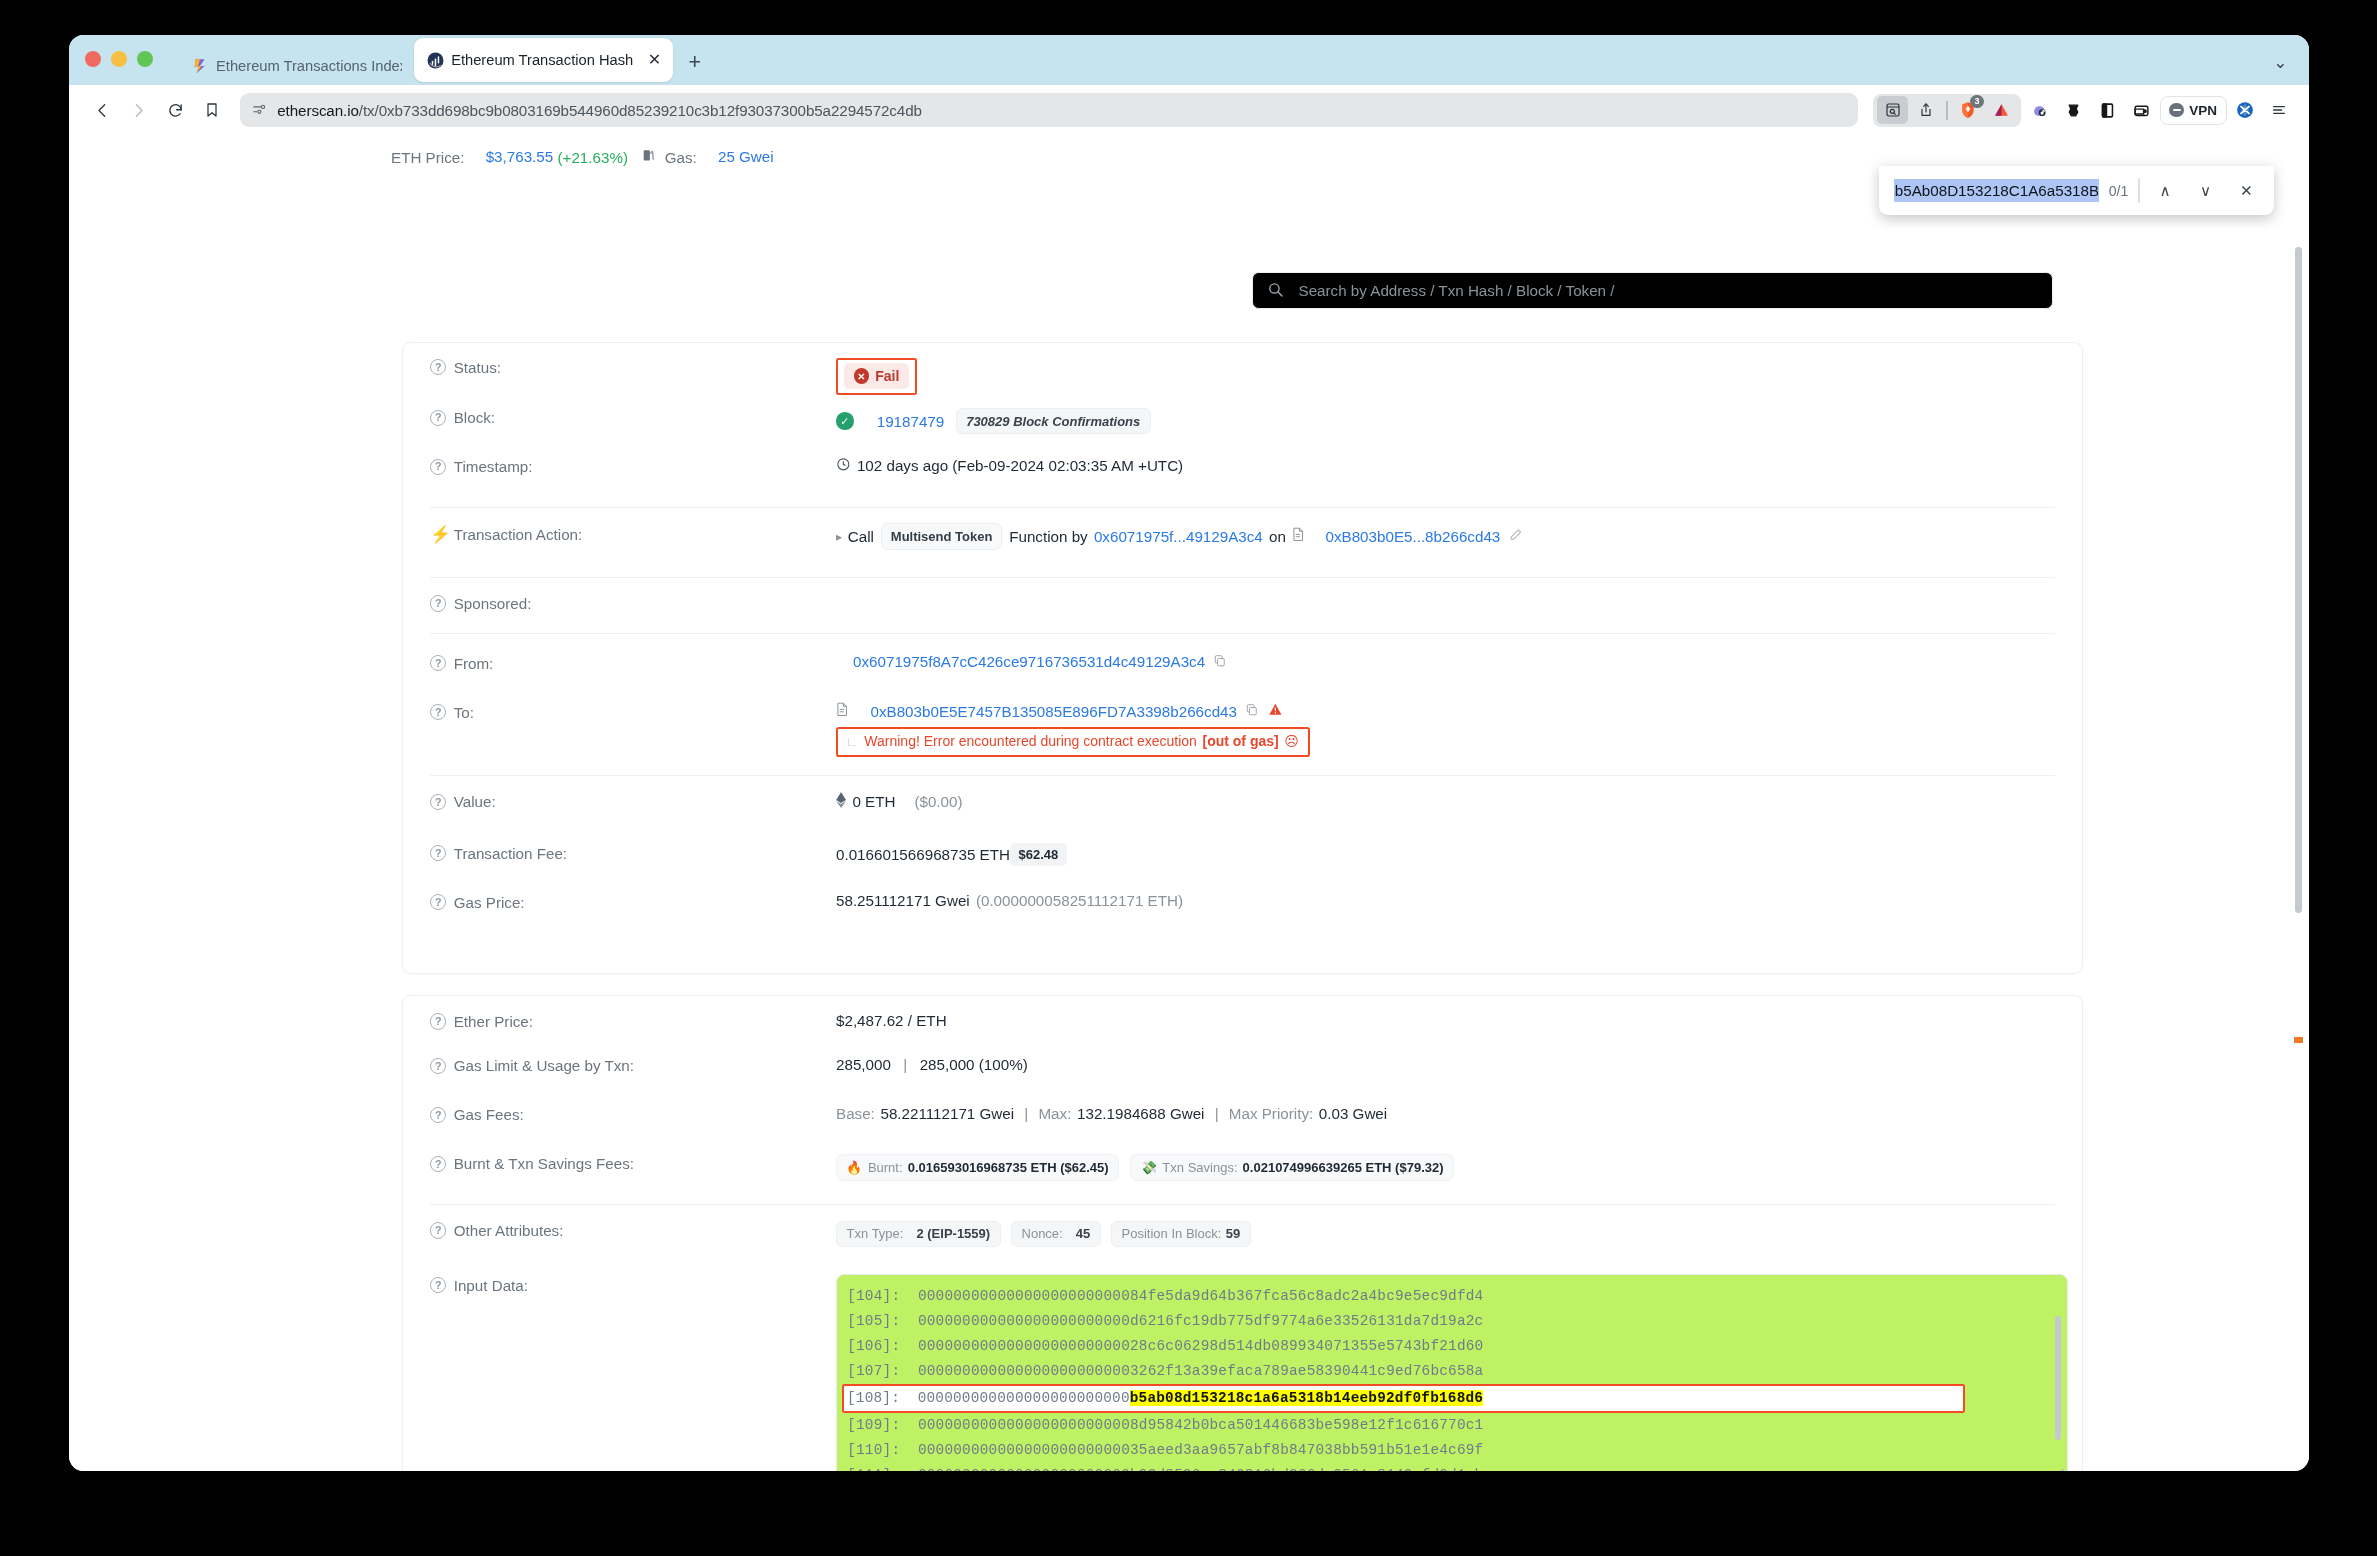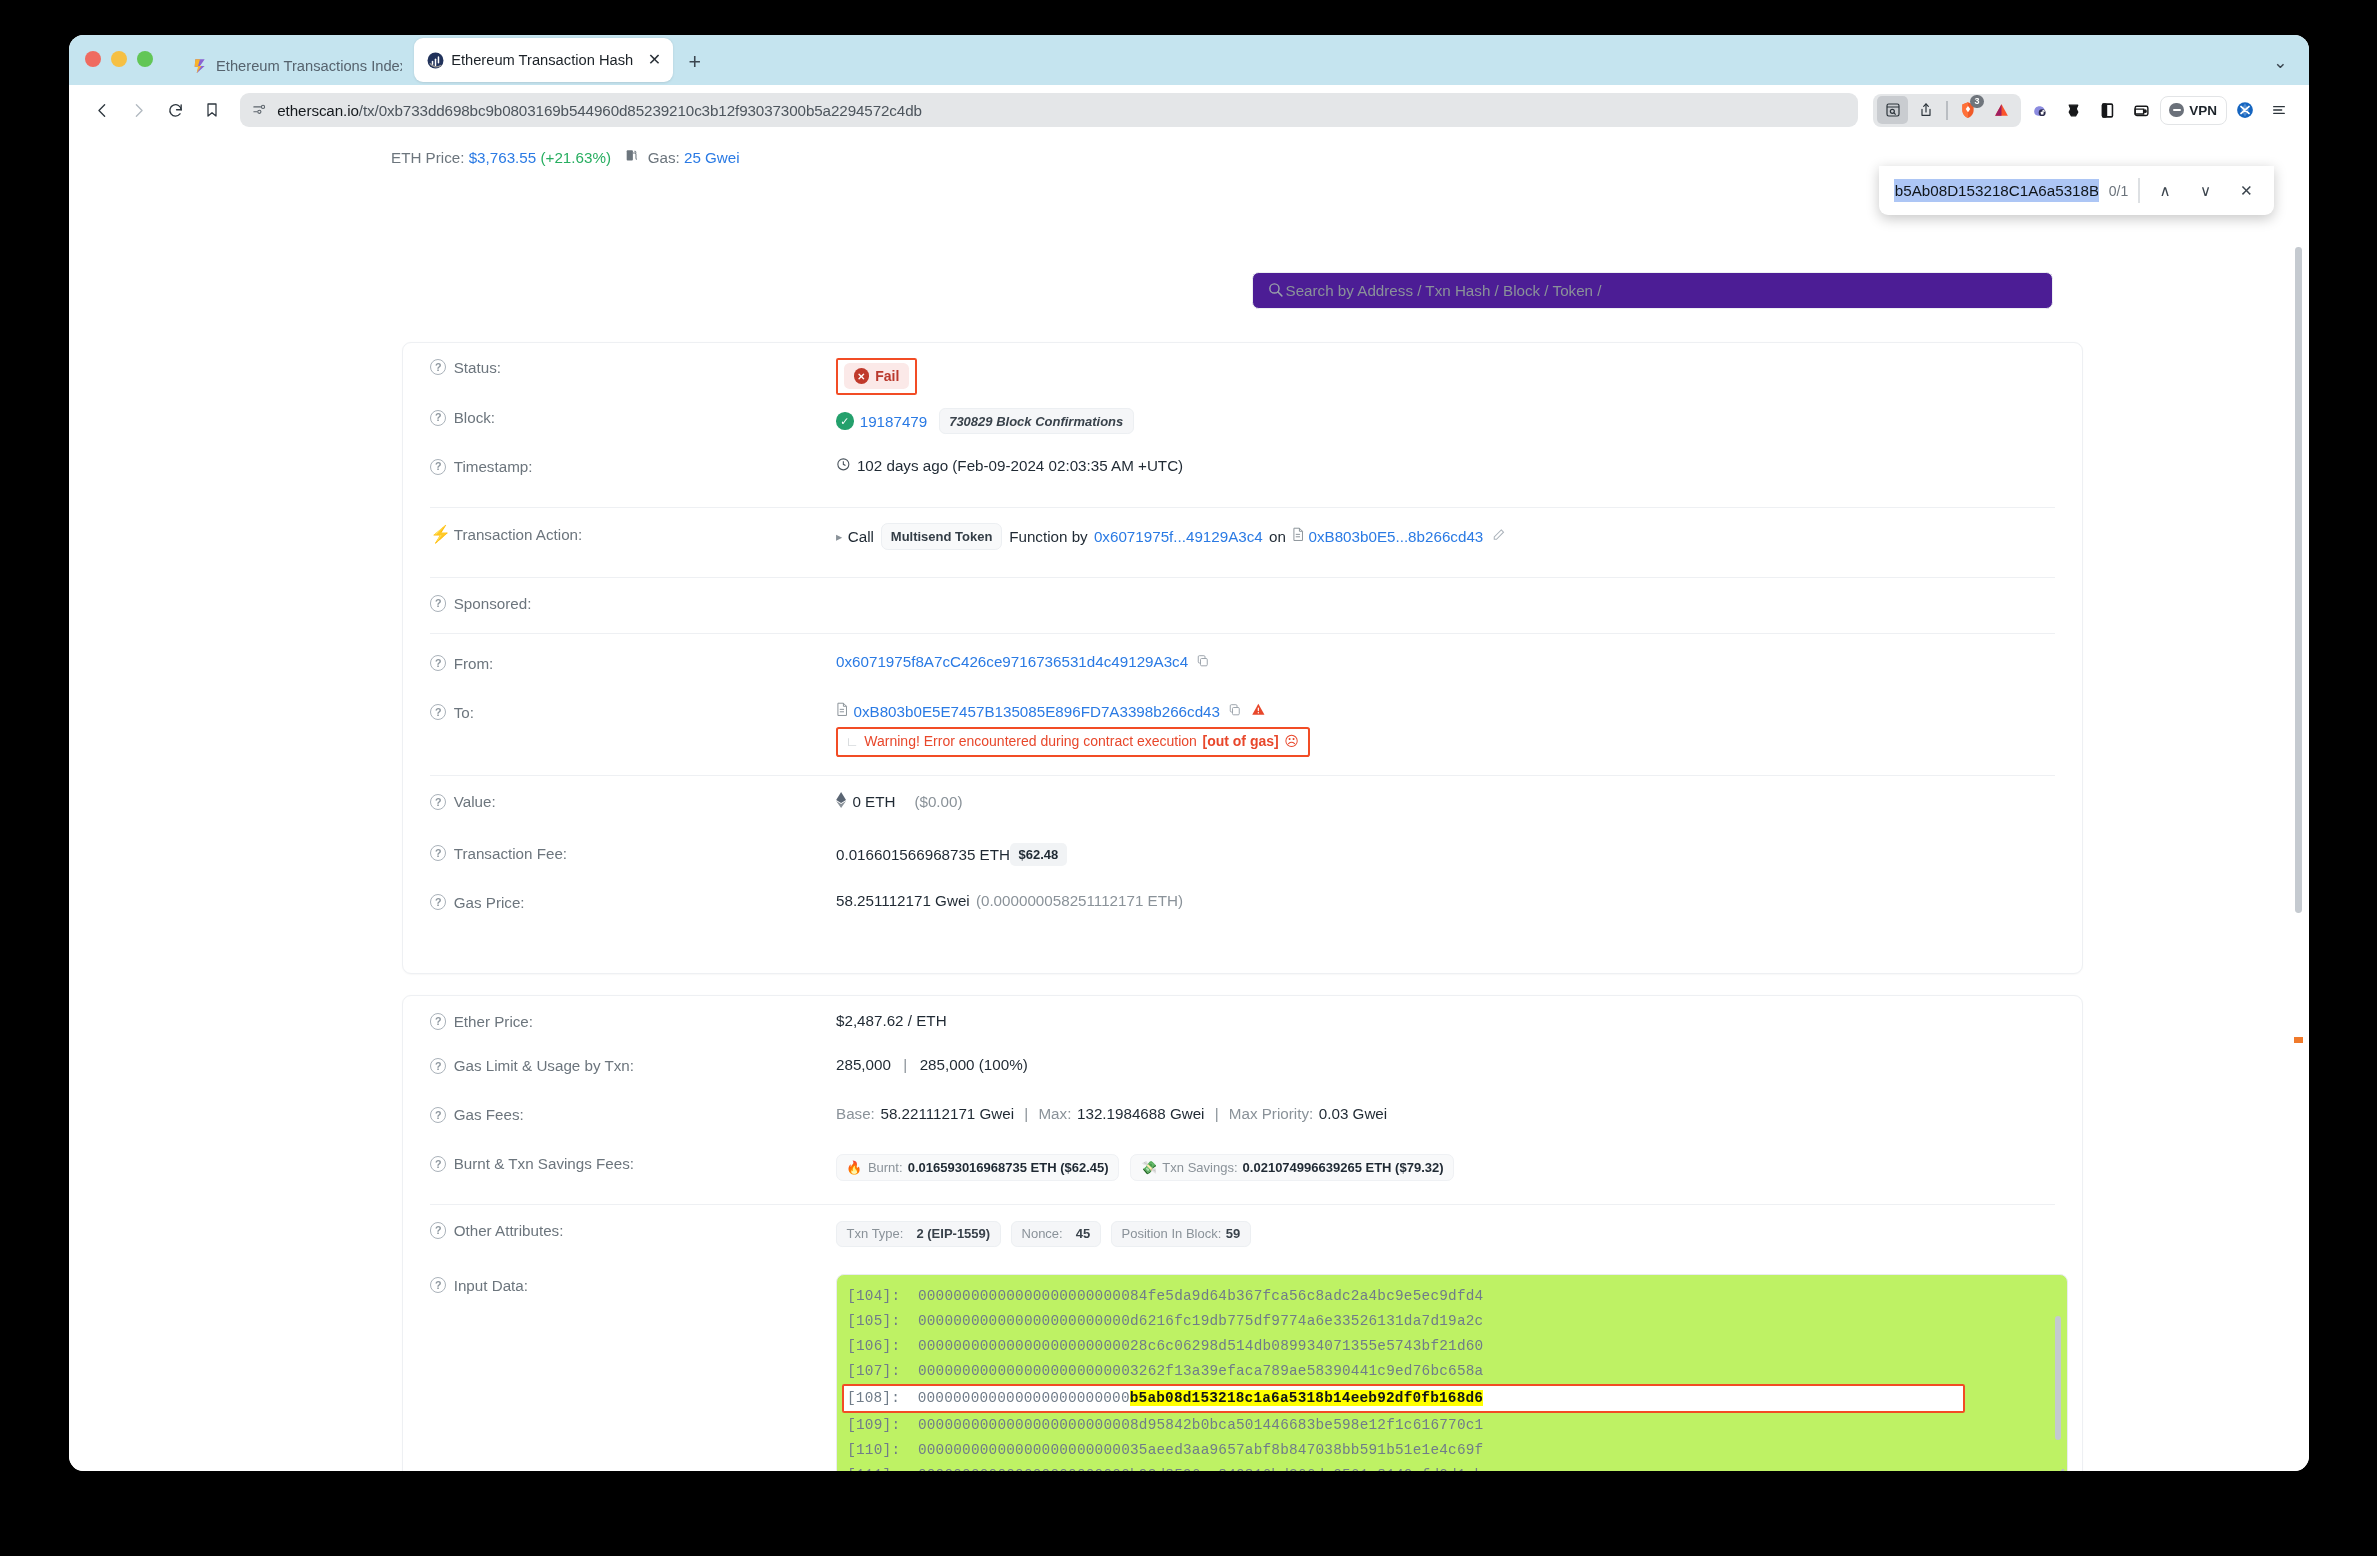--- a/index.html
+++ b/index.html
@@ -183,25 +183,25 @@
   .eth-price {
     position:absolute; left: 322px; top: 13.5px;
     font-size: 15.2px; color:#6c757d; white-space:nowrap;
   }
   .eth-price .lnk { color:#2a7ae4; }
   .eth-price .up { color: #27ae60; }
   .gas-icon { margin: 0 4.5px 0 10.2px; }
   .searchbox {
     position:absolute; left: 1183px; top: 138px;
     width: 801px; height: 37px;
-    background:#4c1d95;
+    background:#000000;
     border:0.6px solid #eceff2;
     border-radius: 6.8px;
     display:flex; align-items:center;
-    padding: 0 13.5px; gap: 2px;
+    padding: 0 13.5px; gap: 15px;
     overflow:hidden;
   }
   .searchbox .ph { font-size:15.2px; color:#8a9299; white-space:nowrap; }
 
   
   .card {
     position:absolute;
     left: 333px;
     width: 1681px;
     background:#fff;
@@ -233,21 +233,21 @@
     padding-top: 1.1px;
   }
   .qm {
     width: 16.4px; height:16.4px; border-radius:50%;
     border: 1.1px solid #aab2ba; color:#8e979f;
     font-size: 10.7px; font-weight:700;
     display:flex; align-items:center; justify-content:center;
     flex:none; line-height:1;
   }
   .bolt { color:#2a7ae4; font-size:17px; flex:none; width:16.4px; text-align:center; }
-  .lnk { color:#2a7ae4; text-decoration:none; cursor:pointer; }
+  .lnk { color:#2a7ae4; text-decoration:none; cursor:pointer;margin-left:17px; }
   .muted { color:#8a9299; }
   .divider { height:0.6px; background:#eef0f3; margin: 8px 27px; }
 
   
   .annot-box {
     border: 2.3px solid #f24c25;
     border-radius: 2.3px;
     padding: 3.4px 5.6px;
     display:inline-flex; align-items:center;
   }

